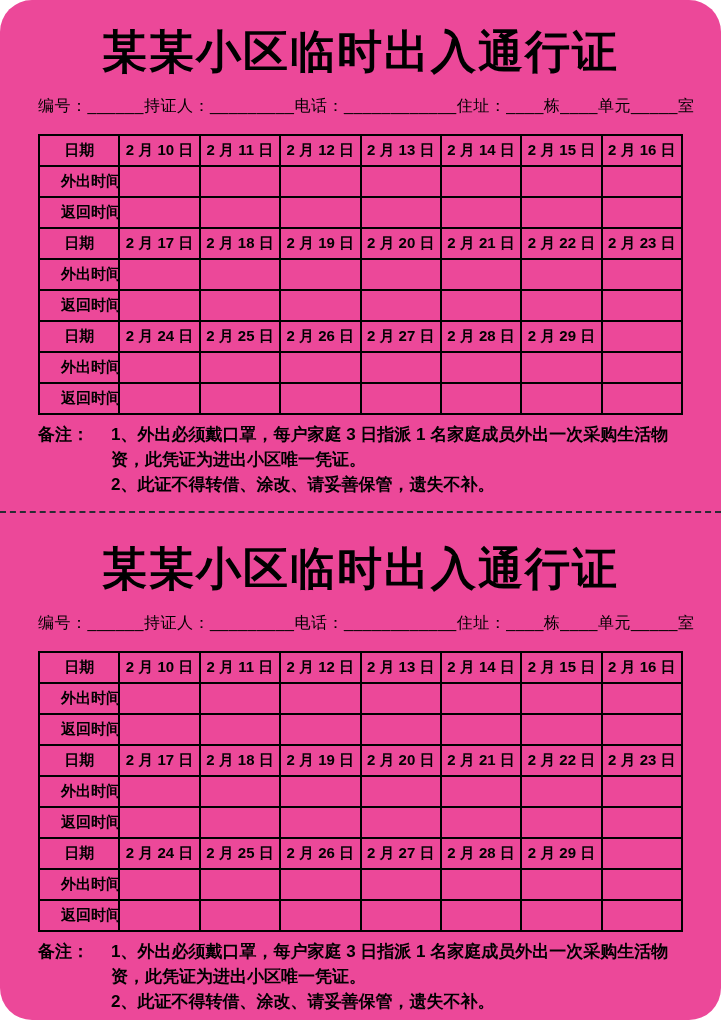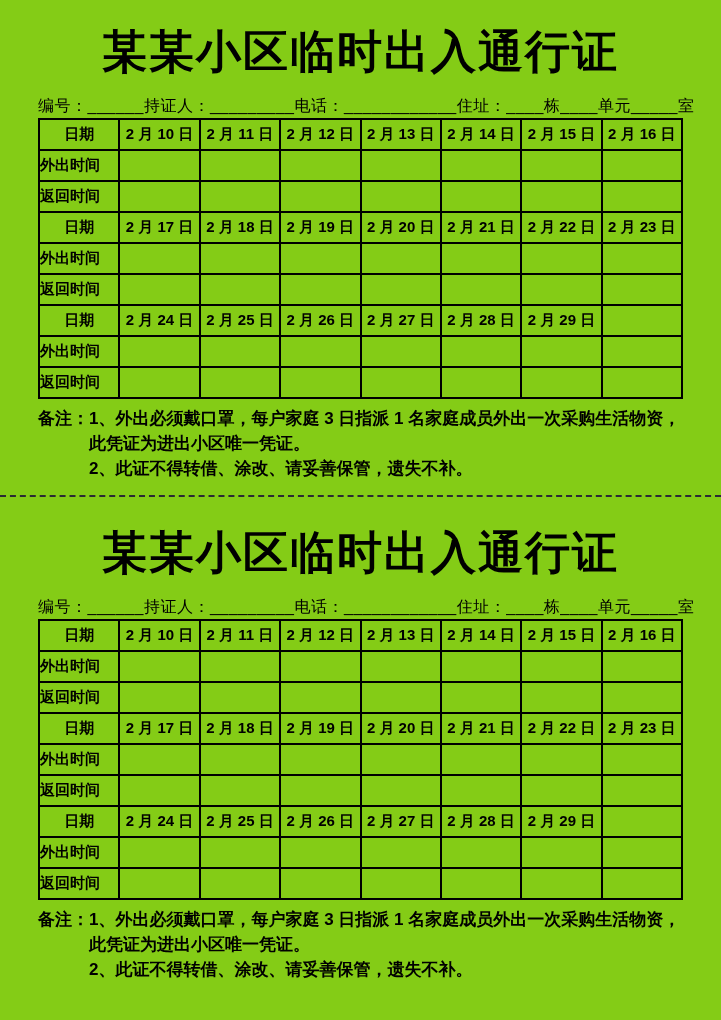--- a/index.html
+++ b/index.html
@@ -12,70 +12,73 @@
     height: 1020px;
     color: #000000;
     font-family: "Liberation Sans", sans-serif;
     overflow: hidden;
   }
   .page {
     box-sizing: border-box;
     width: 721px;
     height: 1020px;
     padding: 22px 38px 0 38px;
-    background: #84cc16;
+    background: #ec4899;
+    border-radius: 32px;
   }
   .pass-title {
     margin: 0 0 12px 0;
     font-size: 45px;
     line-height: 60px;
     font-weight: bold;
     text-align: center;
     letter-spacing: 2px;
     white-space: nowrap;
   }
   .info-line {
     font-size: 16px;
     line-height: 24px;
     font-weight: normal;
     white-space: nowrap;
     letter-spacing: 0.5px;
   }
   table.schedule {
     width: 100%;
+    margin-top: 16px;
     border-collapse: collapse;
     table-layout: fixed;
   }
   table.schedule td {
     border: 2px solid #000000;
     height: 29px;
     font-size: 15px;
     font-weight: bold;
     text-align: center;
     vertical-align: middle;
     padding: 0 2px;
     overflow: hidden;
     white-space: nowrap;
   }
   table.schedule tr.time-row td:first-child {
     text-align: left;
-    padding-left: 0;
+    padding-left: 21px;
   }
   .notes {
     display: flex;
     margin-top: 7px;
     font-size: 17px;
     line-height: 25px;
     font-weight: bold;
   }
   .notes-label {
     flex: none;
   }
   .notes-body {
     flex: 1;
+    margin-left: 22px;
   }
   .notes-body p {
     margin: 0;
   }
   .cut-separator {
     border: none;
     border-top: 2px dashed #2a2a33;
     margin: 14px -38px 26px -38px;
   }
 </style>

